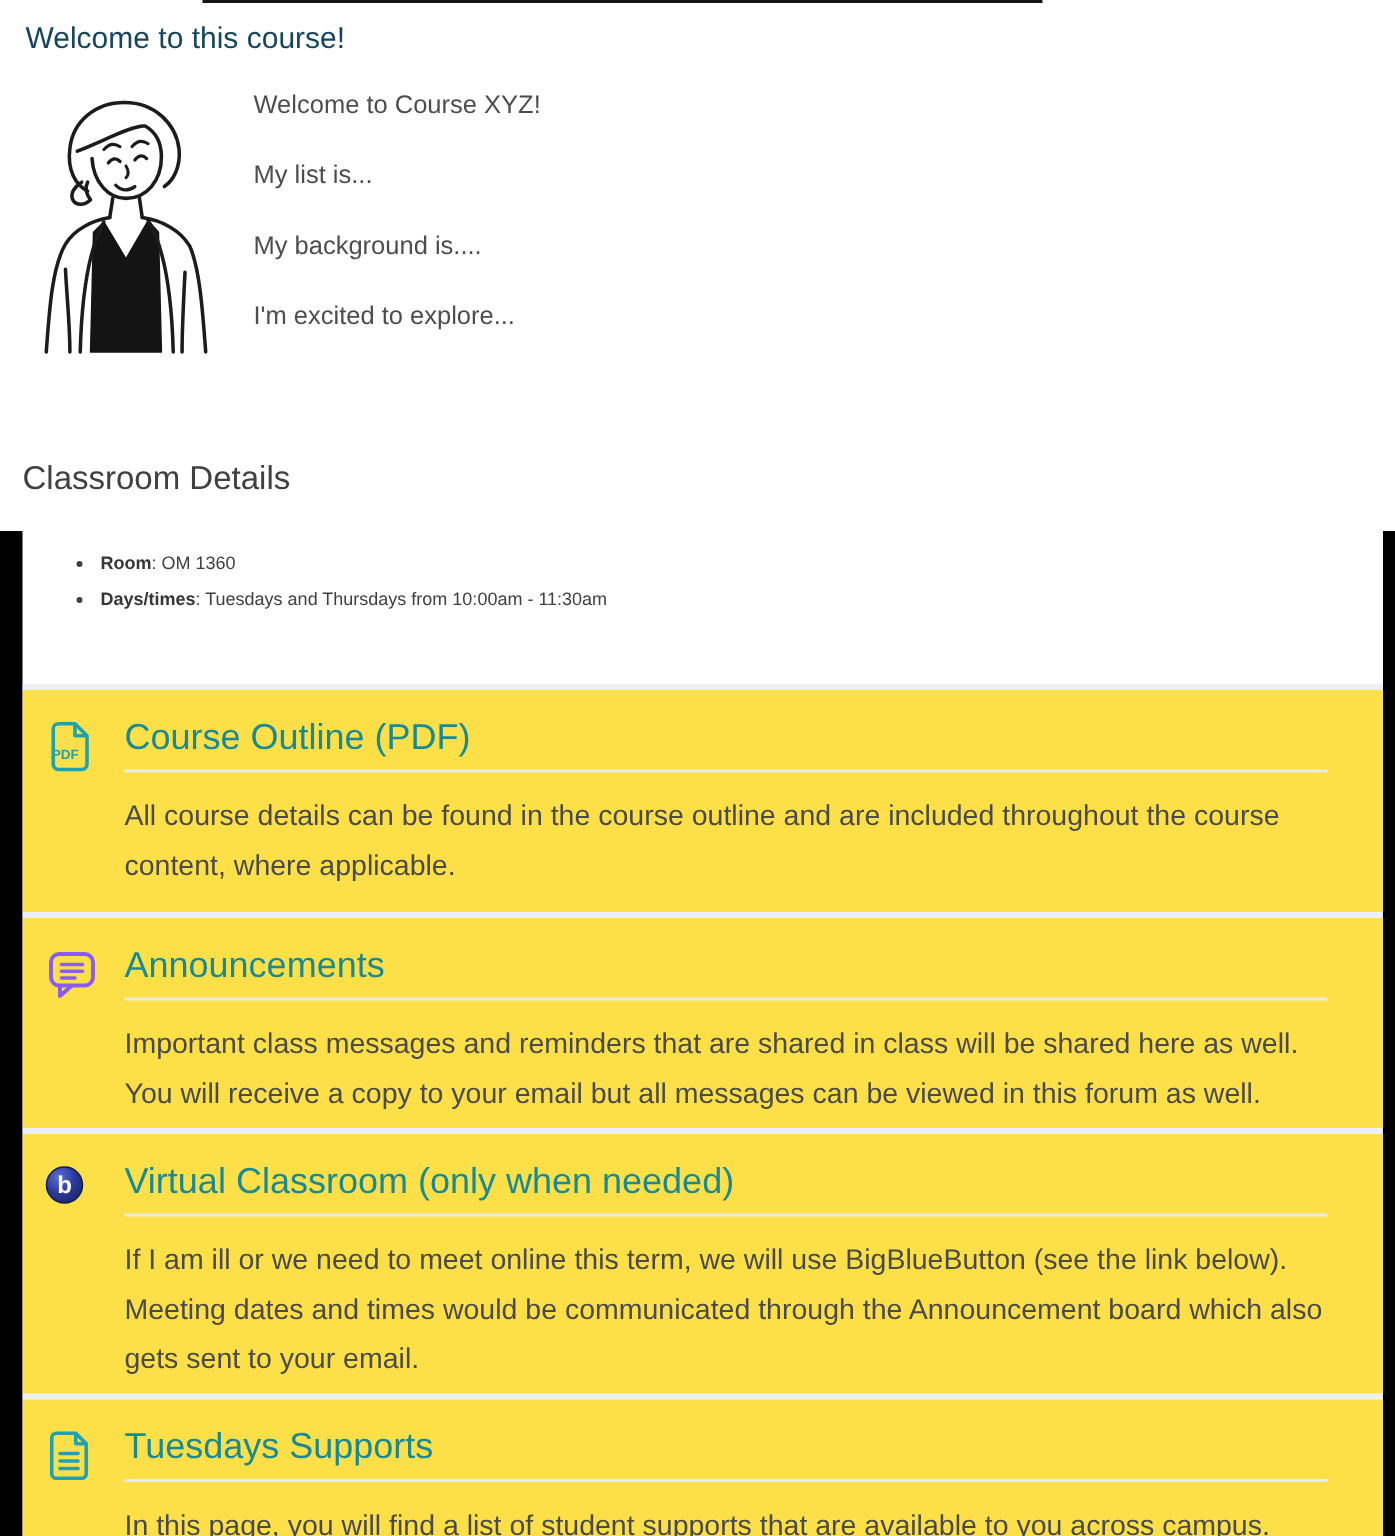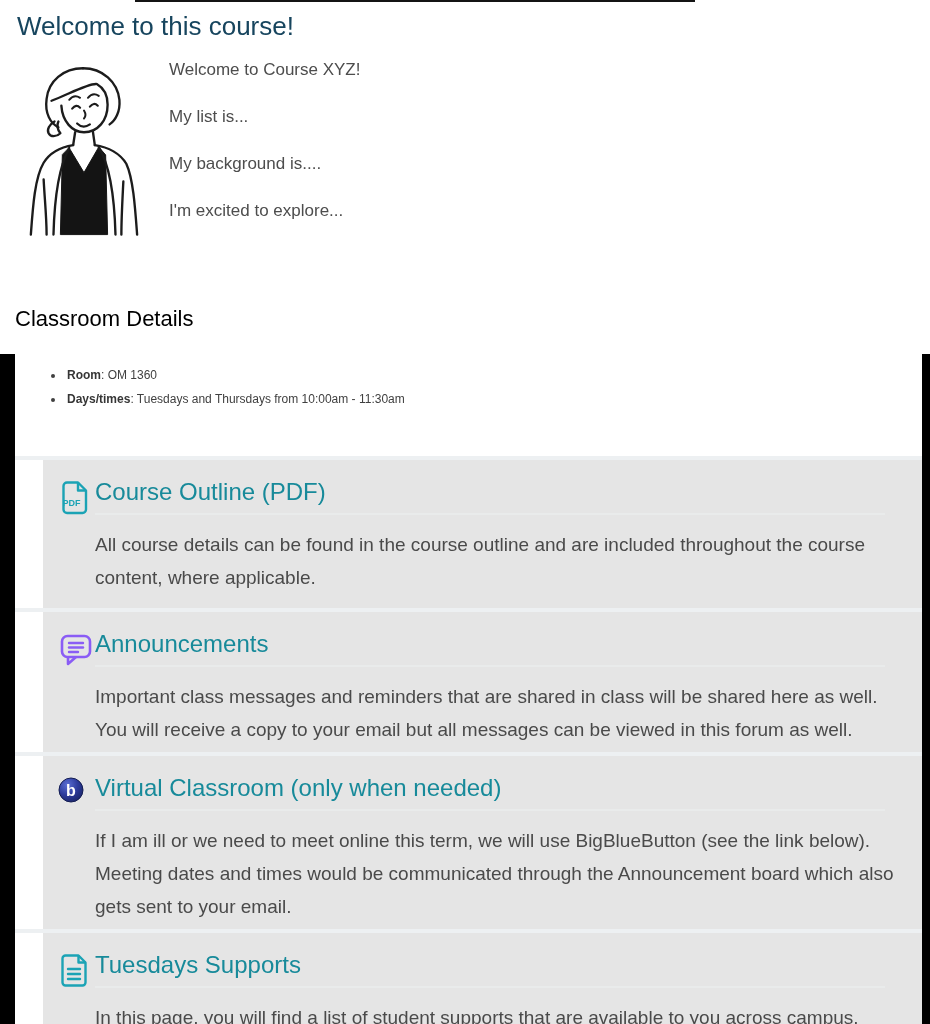--- a/index.html
+++ b/index.html
@@ -12,35 +12,35 @@
     position: relative;
   }
   .top-border-line {
     position:absolute; top:0; left:135px; width:560px; height:2px;
     background:#141414;
   }
   
   .top-section { padding-top:9px; }
   h1.page-title {
     margin:0 0 0 17px;
-    font-size:26px; line-height:34px; font-weight:400;
+    font-size:20px; line-height:34px; font-weight:400;
     color:#17455e;
   }
   .media-row { display:flex; margin:16px 0 0 22px; }
   .illustration { width:123px; height:178px; flex:0 0 auto; }
   .intro-col { margin-left:24px; padding-top:2px; }
   .intro-col p {
     margin:0 0 29px 0;
     font-size:17px; line-height:18px;
     color:#4d4d4d;
   }
   h2.section-title {
     margin:57px 0 0 15px;
     font-size:22px; line-height:26px; font-weight:400;
-    color:#000000;
+    color:#404040;
   }
   
   .lower {
     margin-top:22px;
     height:682px;
     background:#000000;
     padding:0 8px 7px 15px;
   }
   .lower-inner { background:#ffffff; height:100%; overflow:hidden; }
   ul.class-details {
@@ -49,21 +49,21 @@
     padding:9px 0 0 50px;
     color:#333333;
   }
   ul.class-details li {
     font-size:12px; line-height:24px; color:#404040;
     padding-left:2px;
   }
   ul.class-details li .detail-label { font-weight:bold; color:#363636; }
   .gap-band { height:4px; background:#edf0f2; }
   
-  .card { position:relative; padding:20px 25px 6px 52px; background:#e5e5e5;margin-left:28px; }
+  .card { position:relative; padding:20px 25px 6px 68px; background:#fde047; }
   .card.first { padding-bottom:14px; }
   .card-icon { position:absolute; left:15px; top:19px; }
   .card-title {
     display:inline-block;
     font-size:24px; line-height:24px; font-weight:400;
     color:#178a9a; text-decoration:none; cursor:pointer;
   }
   .title-rule { height:2px; background:#e9ebeb; margin:9px 12px 0 0; }
   .card-body {
     margin:13px 0 0 0;

